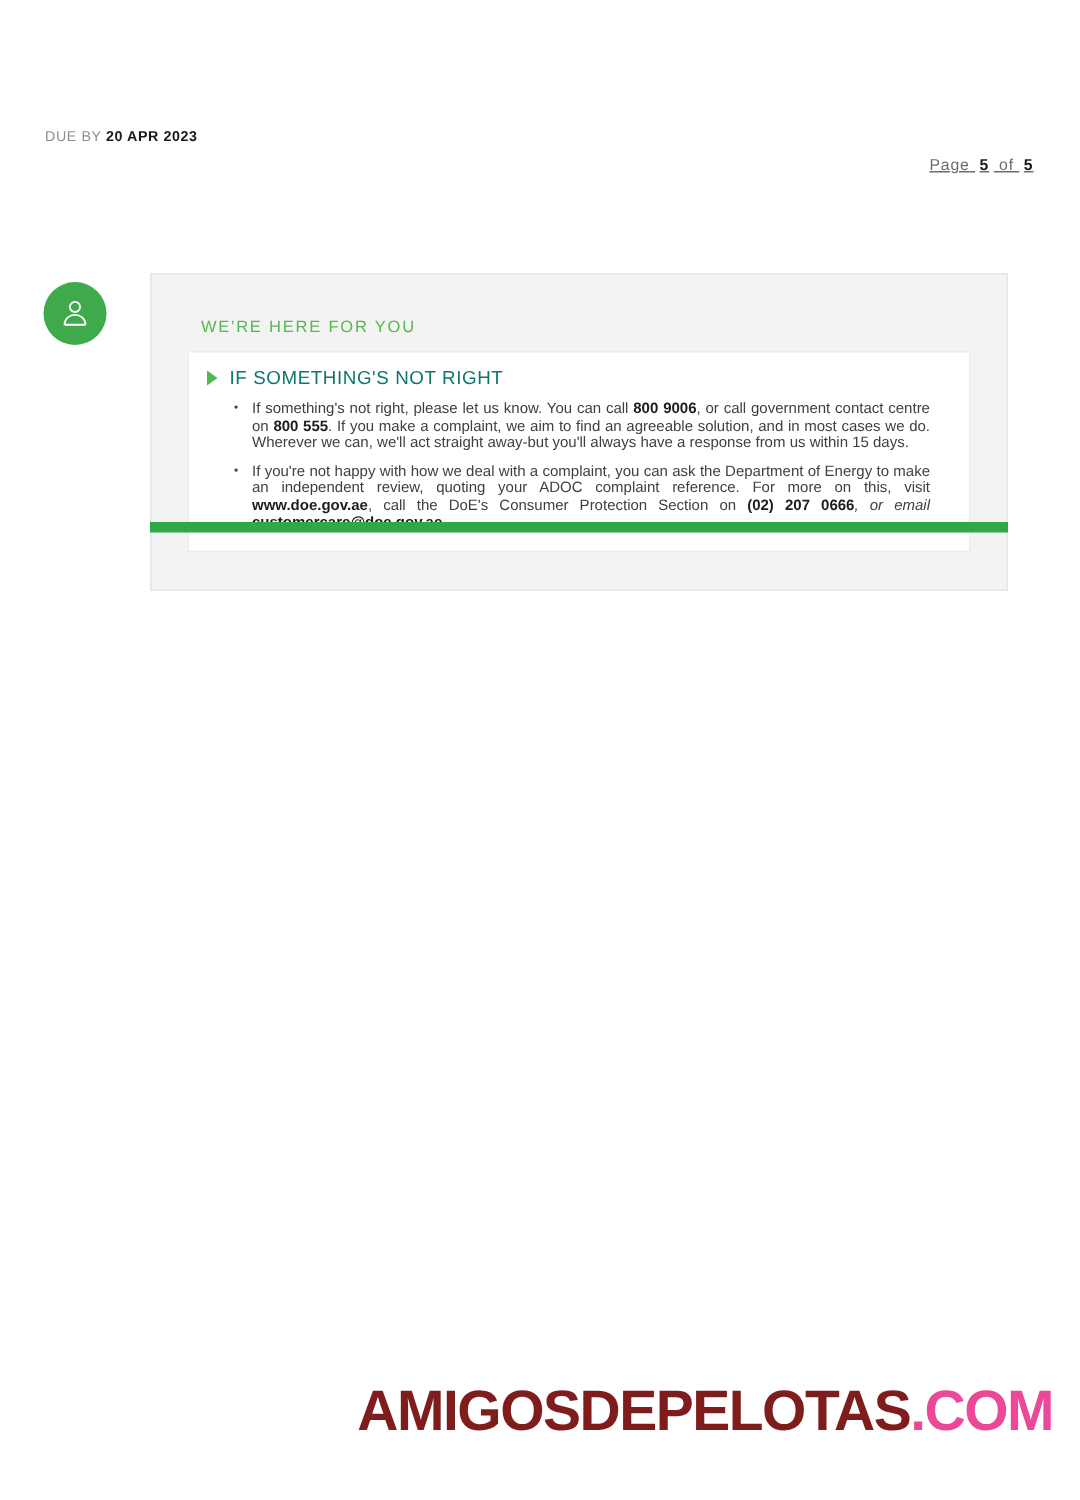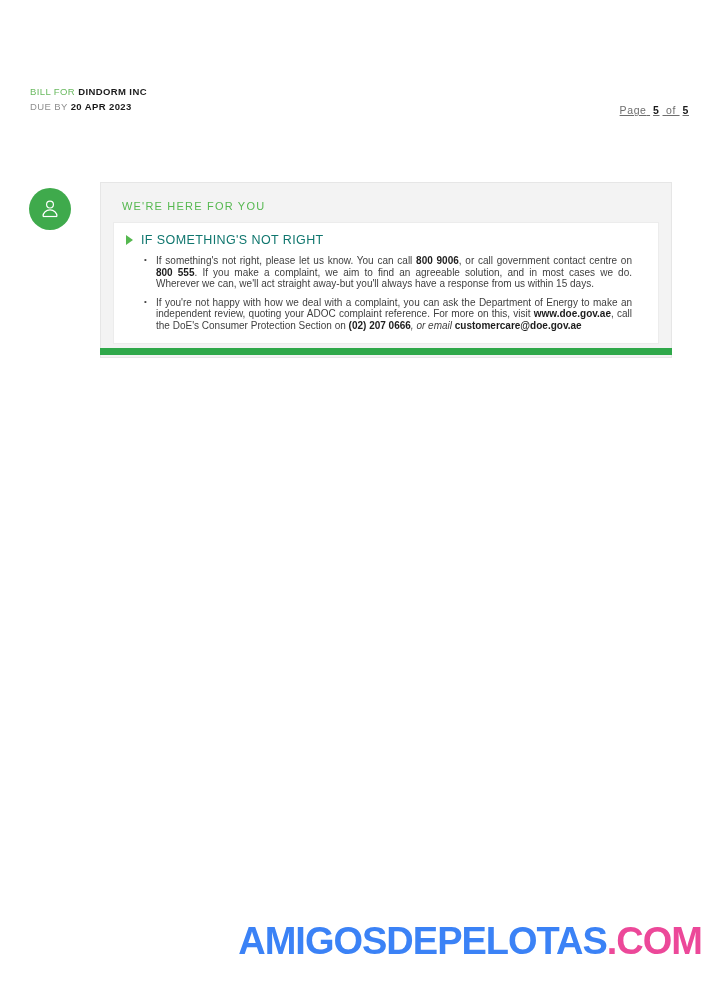--- a/index.html
+++ b/index.html
@@ -58,21 +58,21 @@
 
   
   .panel {
     position: absolute;
     left: 100px;
     top: 182px;
     width: 572px;
     background: #f3f3f3;
     border: 1px solid #e6e6e6;
     box-sizing: border-box;
-    padding: 4px;
+    padding: 16px;
   }
   .panel-title {
     font-size: 11px;
     letter-spacing: 1.2px;
     color: #55b84f;
     padding: 13px 0 10px 17px;
   }
   .panel-inner {
     background: #ffffff;
     margin: 0 8px 9px 8px;
@@ -154,31 +154,27 @@
     position: absolute;
     left: 0;
     right: 18px;
     top: 920px;
     text-align: right;
     font-size: 38px;
     font-weight: bold;
     letter-spacing: -1px;
     font-family: "Liberation Sans", sans-serif;
   }
-  .watermark .wm-a { color: #3b82f6; }
+  .watermark .wm-a { color: #7f1d1d; }
   .watermark .wm-b { color: #ec4899; }
 </style>
 </head>
 <body>
 
 <div class="bill-header">
-  <div class="hdr-line green">
-    <span class="lbl">BILL FOR</span>
-    <span class="val">DINDORM INC</span>
-  </div>
   <div class="hdr-line">
     <span class="lbl">DUE BY</span>
     <span class="val">20 APR 2023</span>
   </div>
 </div>
 
 <div class="page-num">
   <span>Page</span>
   <b>5</b>
   <span>of</span>

